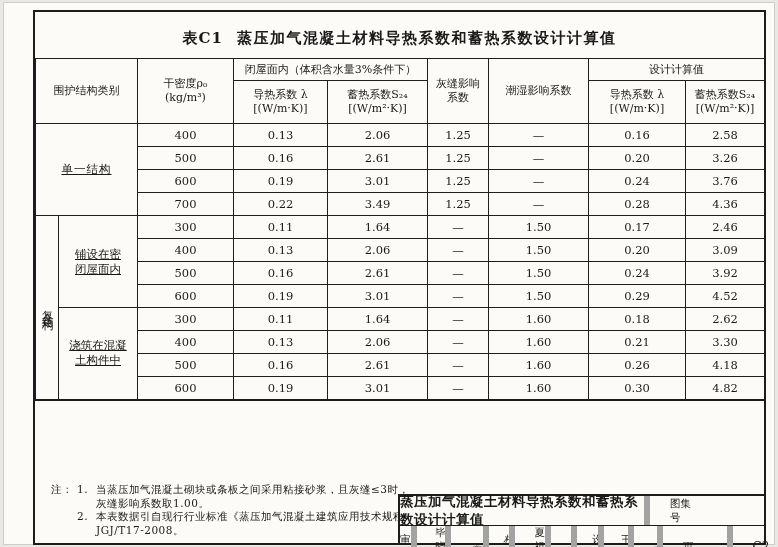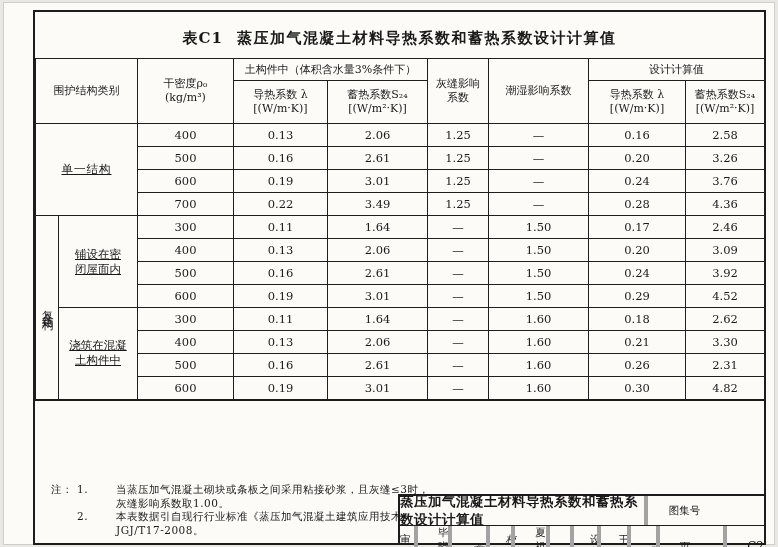--- a/index.html
+++ b/index.html
@@ -47,36 +47,36 @@
     font-size:11.5px; letter-spacing:3px; line-height:1;
   }
   
   .notes {
     position:absolute; left:16px; top:471px; z-index:1;
     font-size:10.5px; line-height:13.5px; letter-spacing:0.5px;
   }
   .note-row { display:flex; align-items:flex-start; }
   .note-label { width:26px; flex:none; }
   .note-num { width:19px; flex:none; }
-  .note-text { white-space:pre-line;margin-left:20px; }
+  .note-text { white-space:pre-line; }
   
   .tblock {
     position:absolute; right:0; bottom:0; width:366px; height:49px;
     border-top:2px solid #1c1c1c; border-left:2px solid #1c1c1c;
     box-sizing:border-box; background:#fcfbf8; z-index:2;
     display:flex; flex-direction:column;
   }
   .tb-row { display:flex; width:100%; }
   .tb-row1 { height:29px; border-bottom:1px solid #1c1c1c; }
   .tb-row2 { flex:1; }
   .tb-cell {
     display:flex; align-items:center; justify-content:center;
     box-sizing:border-box; height:100%;
   }
-  .tb-cell + .tb-cell { border-left:4px solid #a3a3a3;padding-left:20px; }
+  .tb-cell + .tb-cell { border-left:6px solid #a3a3a3;padding-left:20px; }
   .tb-maintitle { width:244px; font-weight:bold; font-size:13.5px; letter-spacing:0.5px; }
   .tb-lbl1 { width:57px; font-size:10.5px; }
   .tb-val1 { flex:1; font-size:12px; letter-spacing:1px; }
   .tb-s { font-size:10.5px; }
   .sig svg { display:block; }
   .w21{width:21px;} .w34{width:34px;} .w38{width:38px;} .w25{width:25px;font-style:italic;}
   .w23{width:23px;} .w27{width:27px;} .w30{width:30px;} .w29{width:29px;}
   .tb-c2 { flex:1; font-size:12px;margin-left:33px; }
 </style>
 </head>
@@ -101,21 +101,21 @@
             <col style="width:61px">
           <col style="width:100px">
             <col style="width:97px">
             <col style="width:79px">
         </colgroup>
         <thead>
           <tr class="h1">
             <th colspan="2" rowspan="2">围护结构类别</th>
             <th rowspan="2" class="pre">干密度ρ₀
 (kg/m³)</th>
-            <th colspan="2">土构件中（体积含水量3%条件下）</th>
+            <th colspan="2">闭屋面内（体积含水量3%条件下）</th>
             <th rowspan="2" class="pre">灰缝影响
 系数</th>
             <th rowspan="2">潮湿影响系数</th>
             <th colspan="2">设计计算值</th>
           </tr>
           <tr class="h2">
             <th class="pre">导热系数 λ
 [(W/m·K)]</th>
             <th class="pre">蓄热系数S₂₄
 [(W/m²·K)]</th>
@@ -226,21 +226,21 @@
               <td>0.21</td>
               <td>3.30</td>
           </tr>
           <tr>
             <td>500</td>
               <td>0.16</td>
               <td>2.61</td>
               <td>—</td>
               <td>1.60</td>
               <td>0.26</td>
-              <td>2.31</td>
+              <td>4.18</td>
           </tr>
           <tr>
             <td>600</td>
               <td>0.19</td>
               <td>3.01</td>
               <td>—</td>
               <td>1.60</td>
               <td>0.30</td>
               <td>4.82</td>
           </tr>

